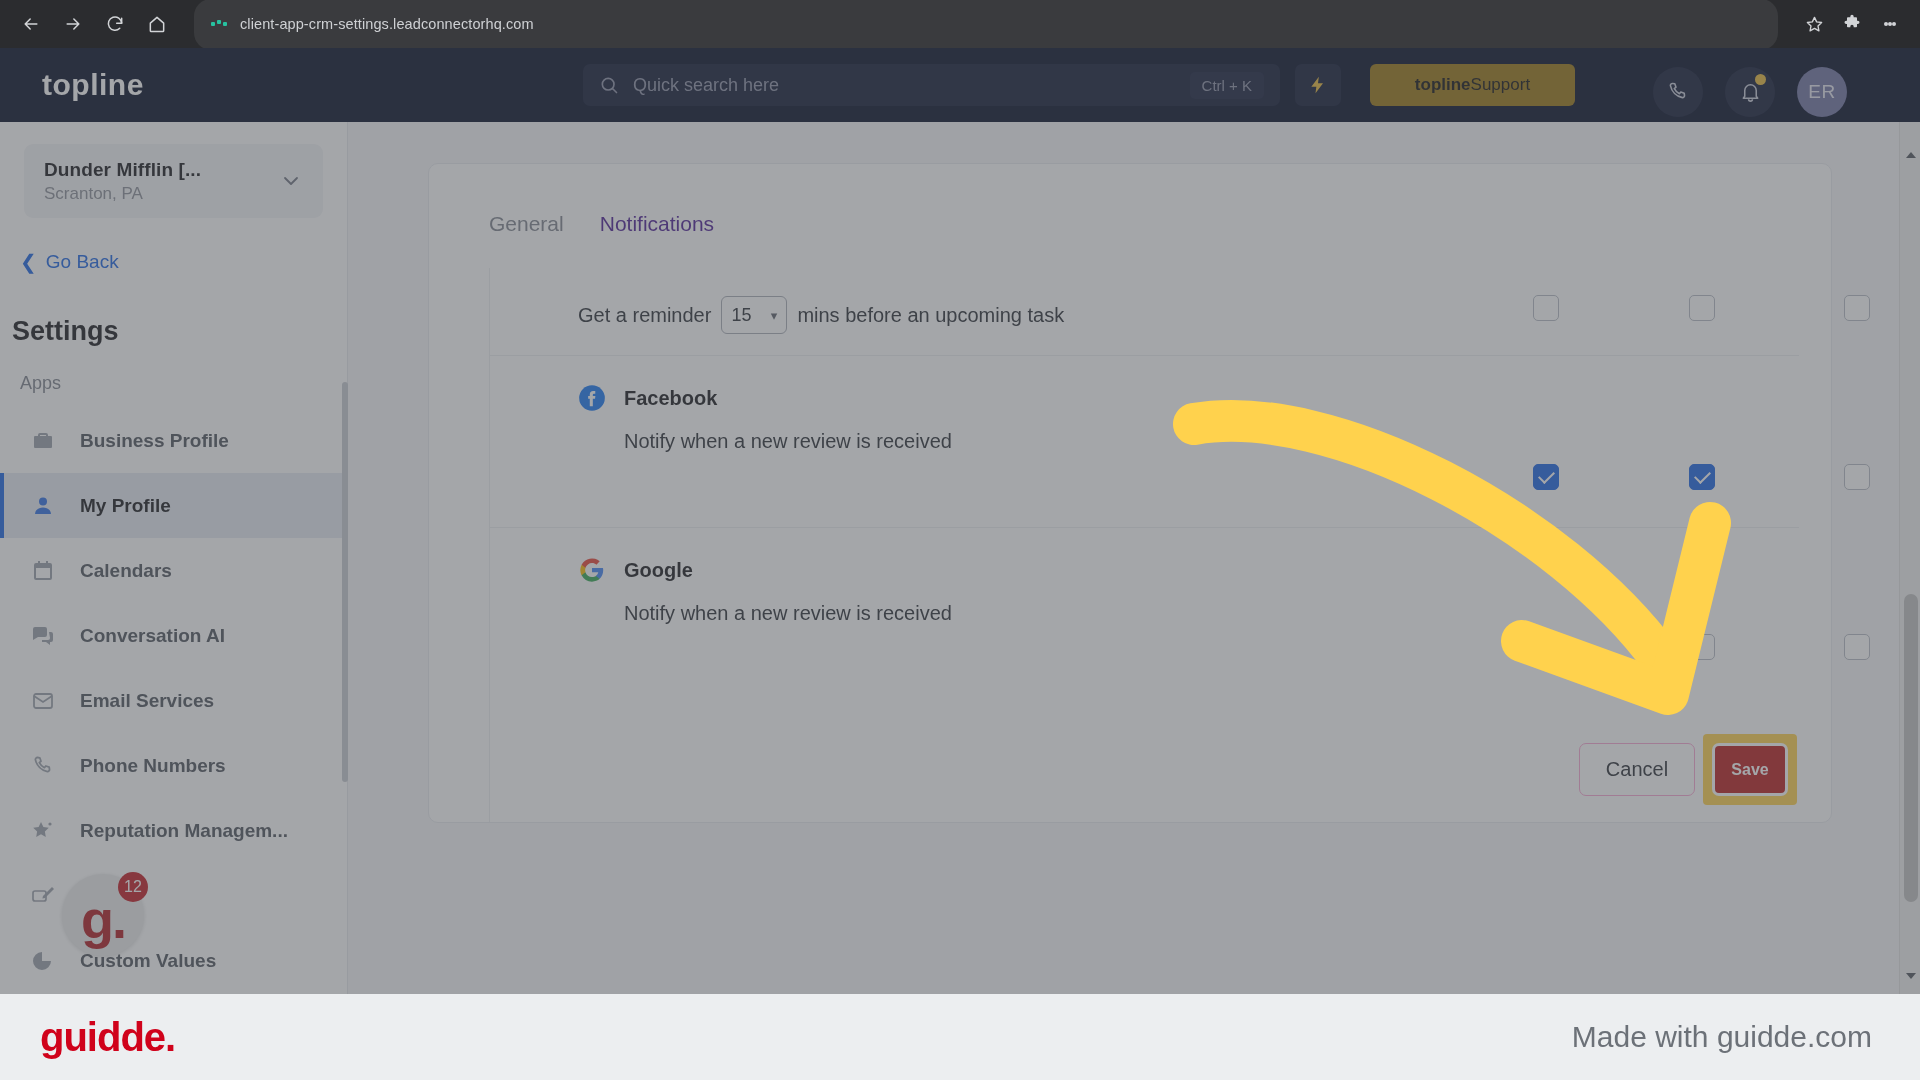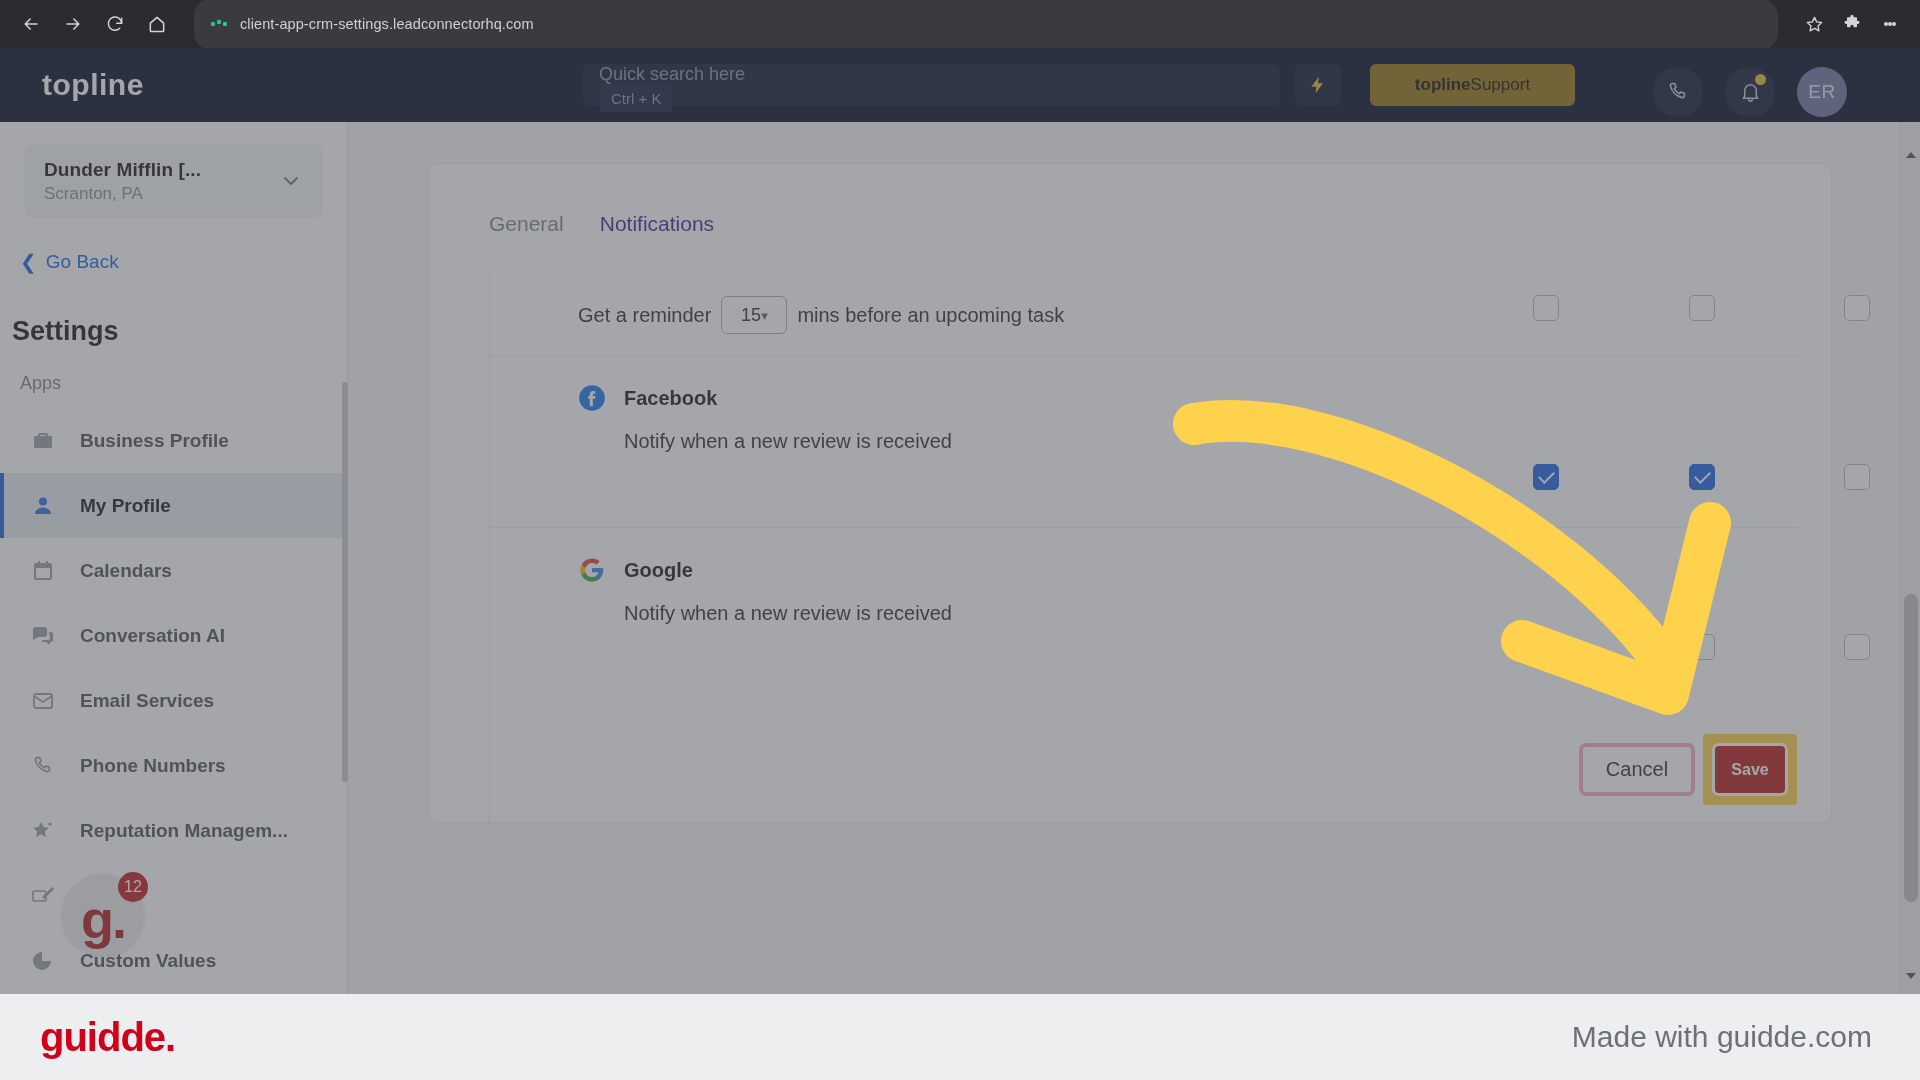--- a/index.html
+++ b/index.html
@@ -49,21 +49,21 @@
     position: absolute; left: 0; top: 48px; width: 1920px; height: 74px;
     background: #040b25; display: flex; align-items: center;
   }
   .brand {
     margin-left: 42px; color: #ffffff; font-size: 30px;
     font-weight: 700; letter-spacing: .5px;
   }
   .search-box {
     position: absolute; left: 583px; top: 16px; width: 697px; height: 42px;
     background: #0f1734; border-radius: 7px;
-    display: flex; align-items: flex-start; padding: 0 16px; flex-direction: column;
+    display: flex; align-items: center; padding: 0 16px;
   }
   .search-box .mag { margin-right: 14px; }
   .search-ph { color: #8e93a8; font-size: 18px; flex: 1; }
   .kbd-hint {
     color: #8e93a8; font-size: 15px; background: #161e3c;
     padding: 5px 12px; border-radius: 5px;
   }
   .bolt-btn {
     position: absolute; left: 1295px; top: 16px; width: 46px; height: 42px;
     background: #0f1734; border-radius: 7px;
@@ -184,21 +184,21 @@
   .srow.block { height: 172px; }
   .srow.last { border-bottom: none; }
 
   .reminder-line {
     position: absolute; left: 88px; top: 28px;
     display: flex; align-items: center; font-size: 20px; color: #2b2f36;
   }
   .mins-select {
     margin: 0 10px; width: 66px; height: 38px; border: 1px solid #a9aeb7;
     border-radius: 6px; display: flex; align-items: center;
-    justify-content: center; padding: 16px 9px;
+    justify-content: space-between; padding: 16px 9px;
     font-size: 18px; color: #2b2f36; background: #fff;
   }
   .mins-select .cv { font-size: 13px; color: #5c616b; }
 
   .prov-head {
     position: absolute; left: 88px; top: 28px;
     display: flex; align-items: center;
   }
   .prov-ico { width: 28px; height: 28px; margin-right: 18px; }
   .prov-name { font-size: 20px; font-weight: 700; color: #17181c; }
@@ -224,21 +224,21 @@
   .col3 { left: 1354px; }
   .cb-r1 { top: 27px; }
   .cb-r2 { top: 196px; }
   .cb-r3 { top: 366px; }
 
   .footer-actions {
     position: absolute; right: 34px; top: 570px;
     display: flex; align-items: center; gap: 0;
   }
   .btn-cancel {
-    width: 116px; height: 53px; border: 4px solid #f9a8d4;
+    width: 116px; height: 53px; border: 1px solid #f9a8d4;
     border-radius: 7px; background: #fff; color: #2b2f36;
     font-size: 20px; display: flex; align-items: center; justify-content: center;
   }
   .save-wrap {
     margin-left: 8px; background: #ffd24d; padding: 9px;
     border-radius: 4px;
   }
   .btn-save {
     width: 76px; height: 53px; background: #b91c1c; border-radius: 7px;
     color: #fff; font-size: 16px; font-weight: 700;

